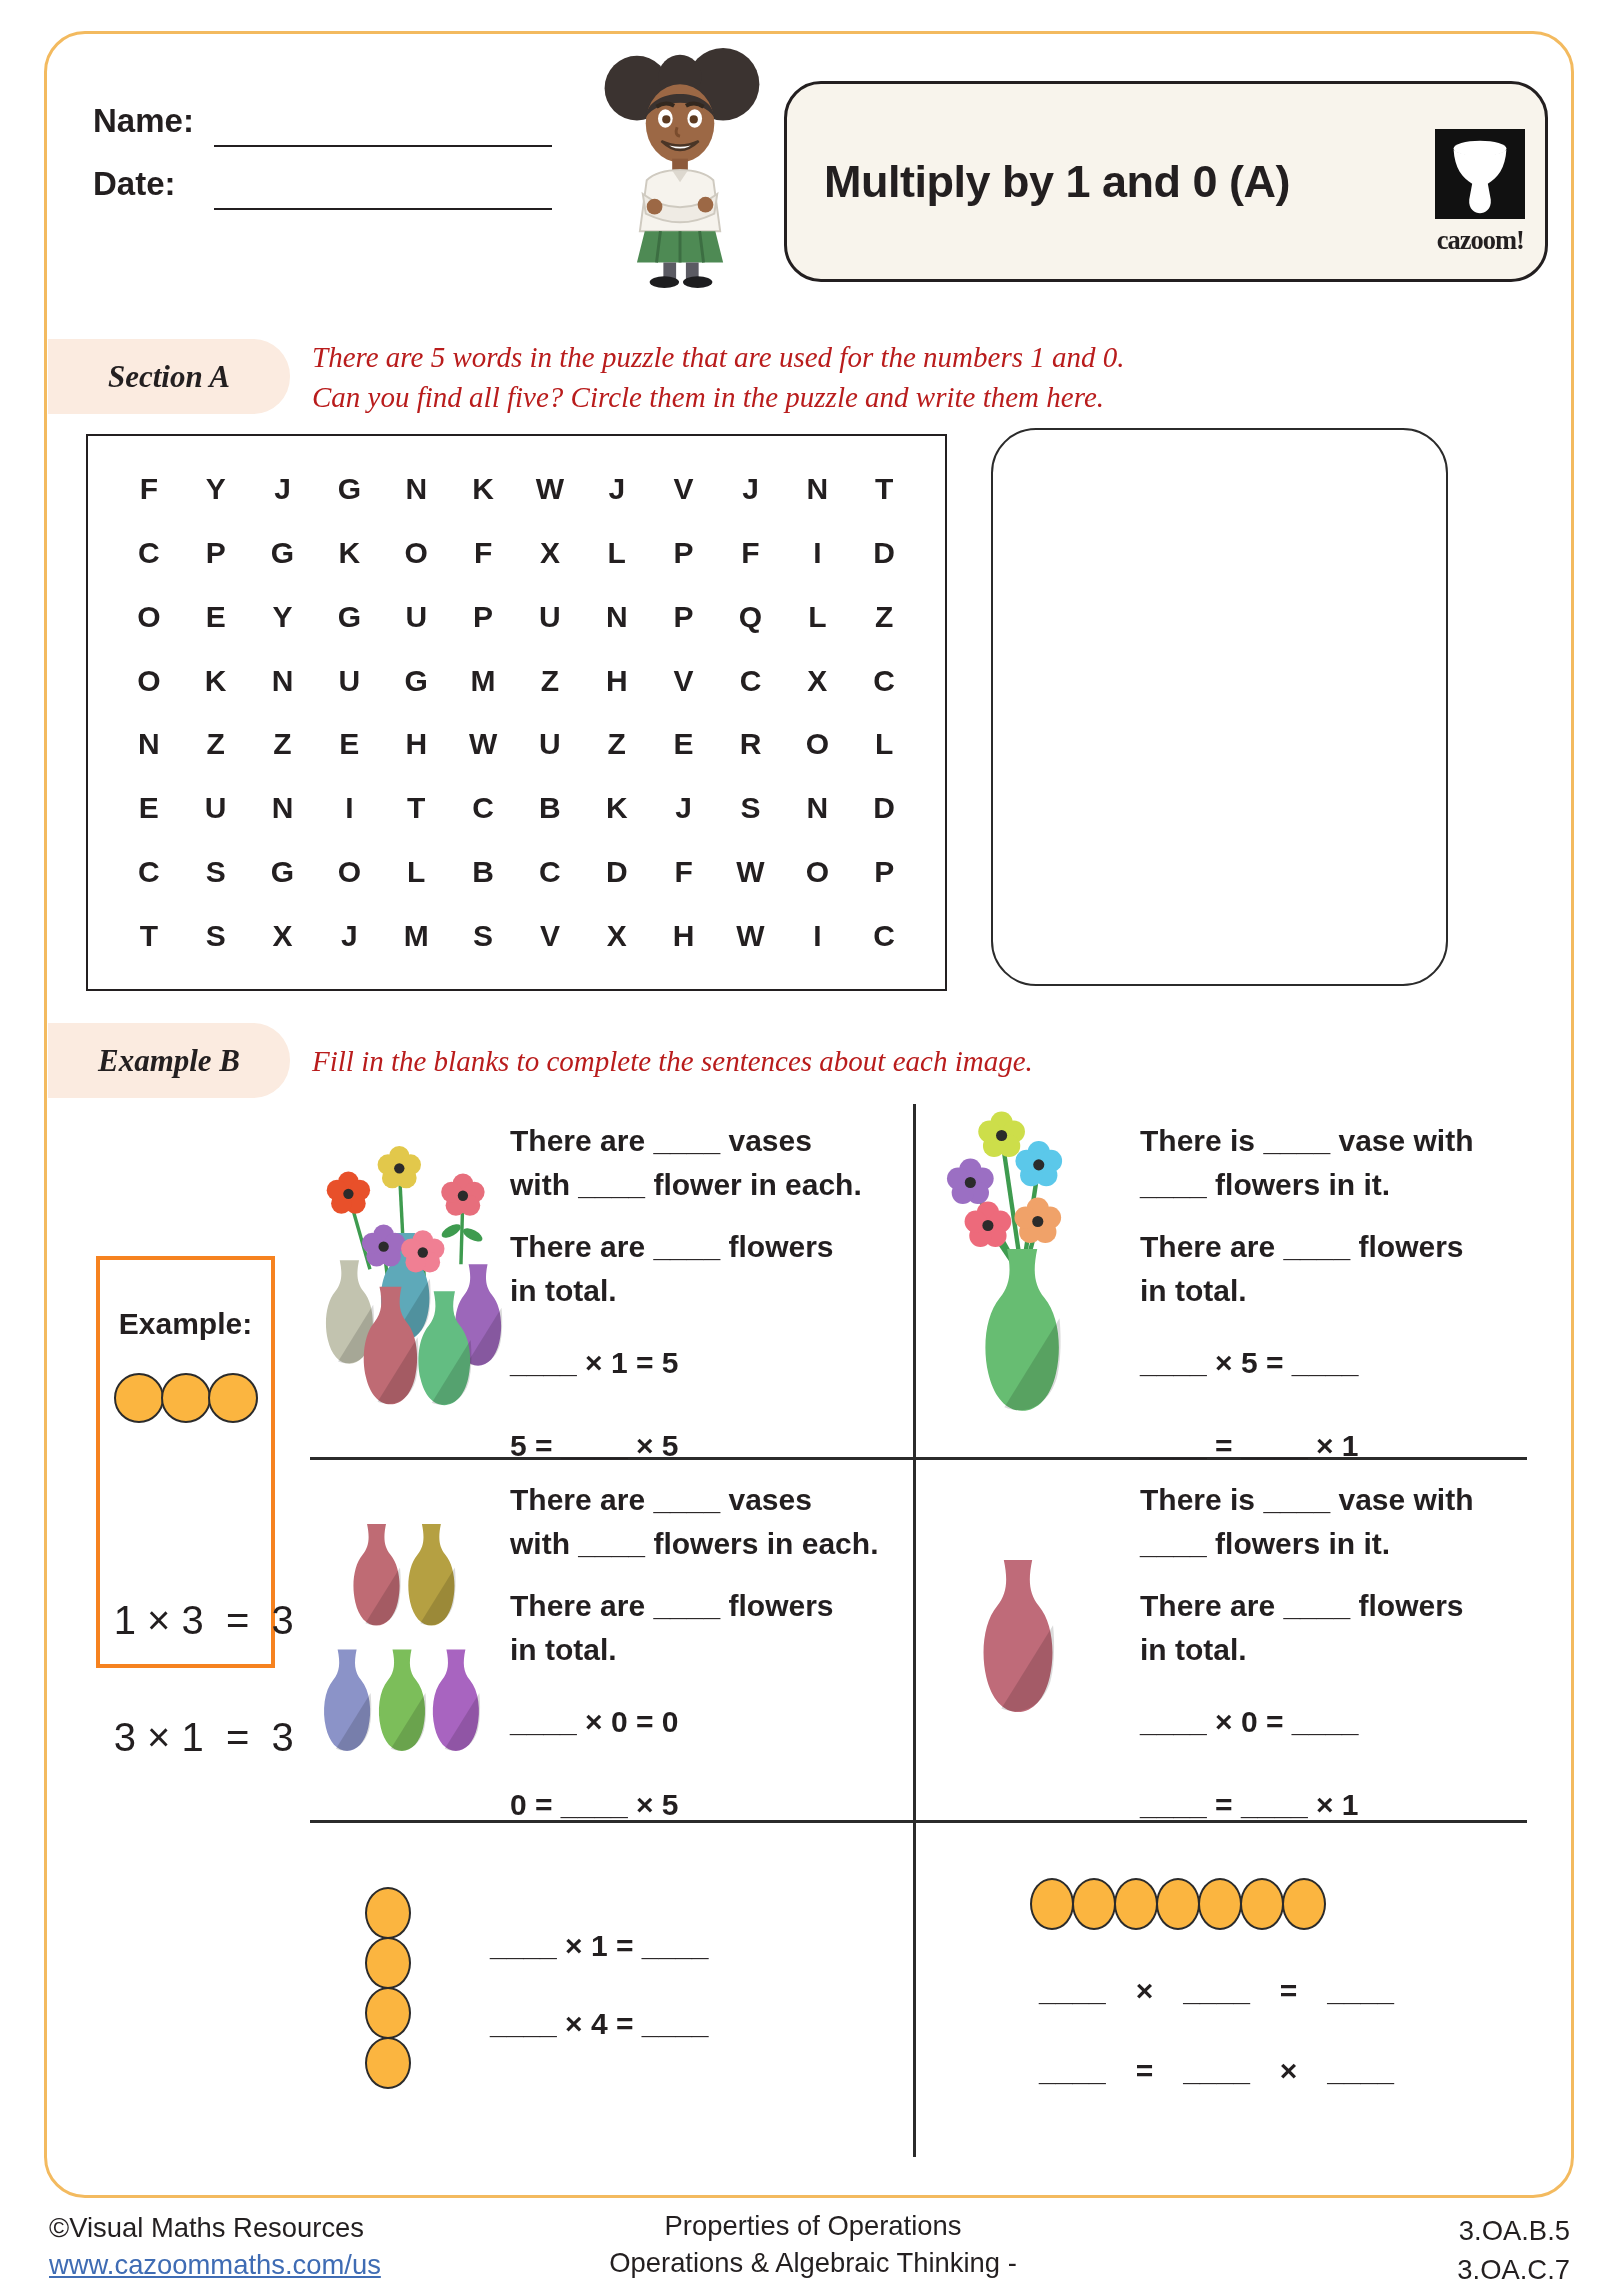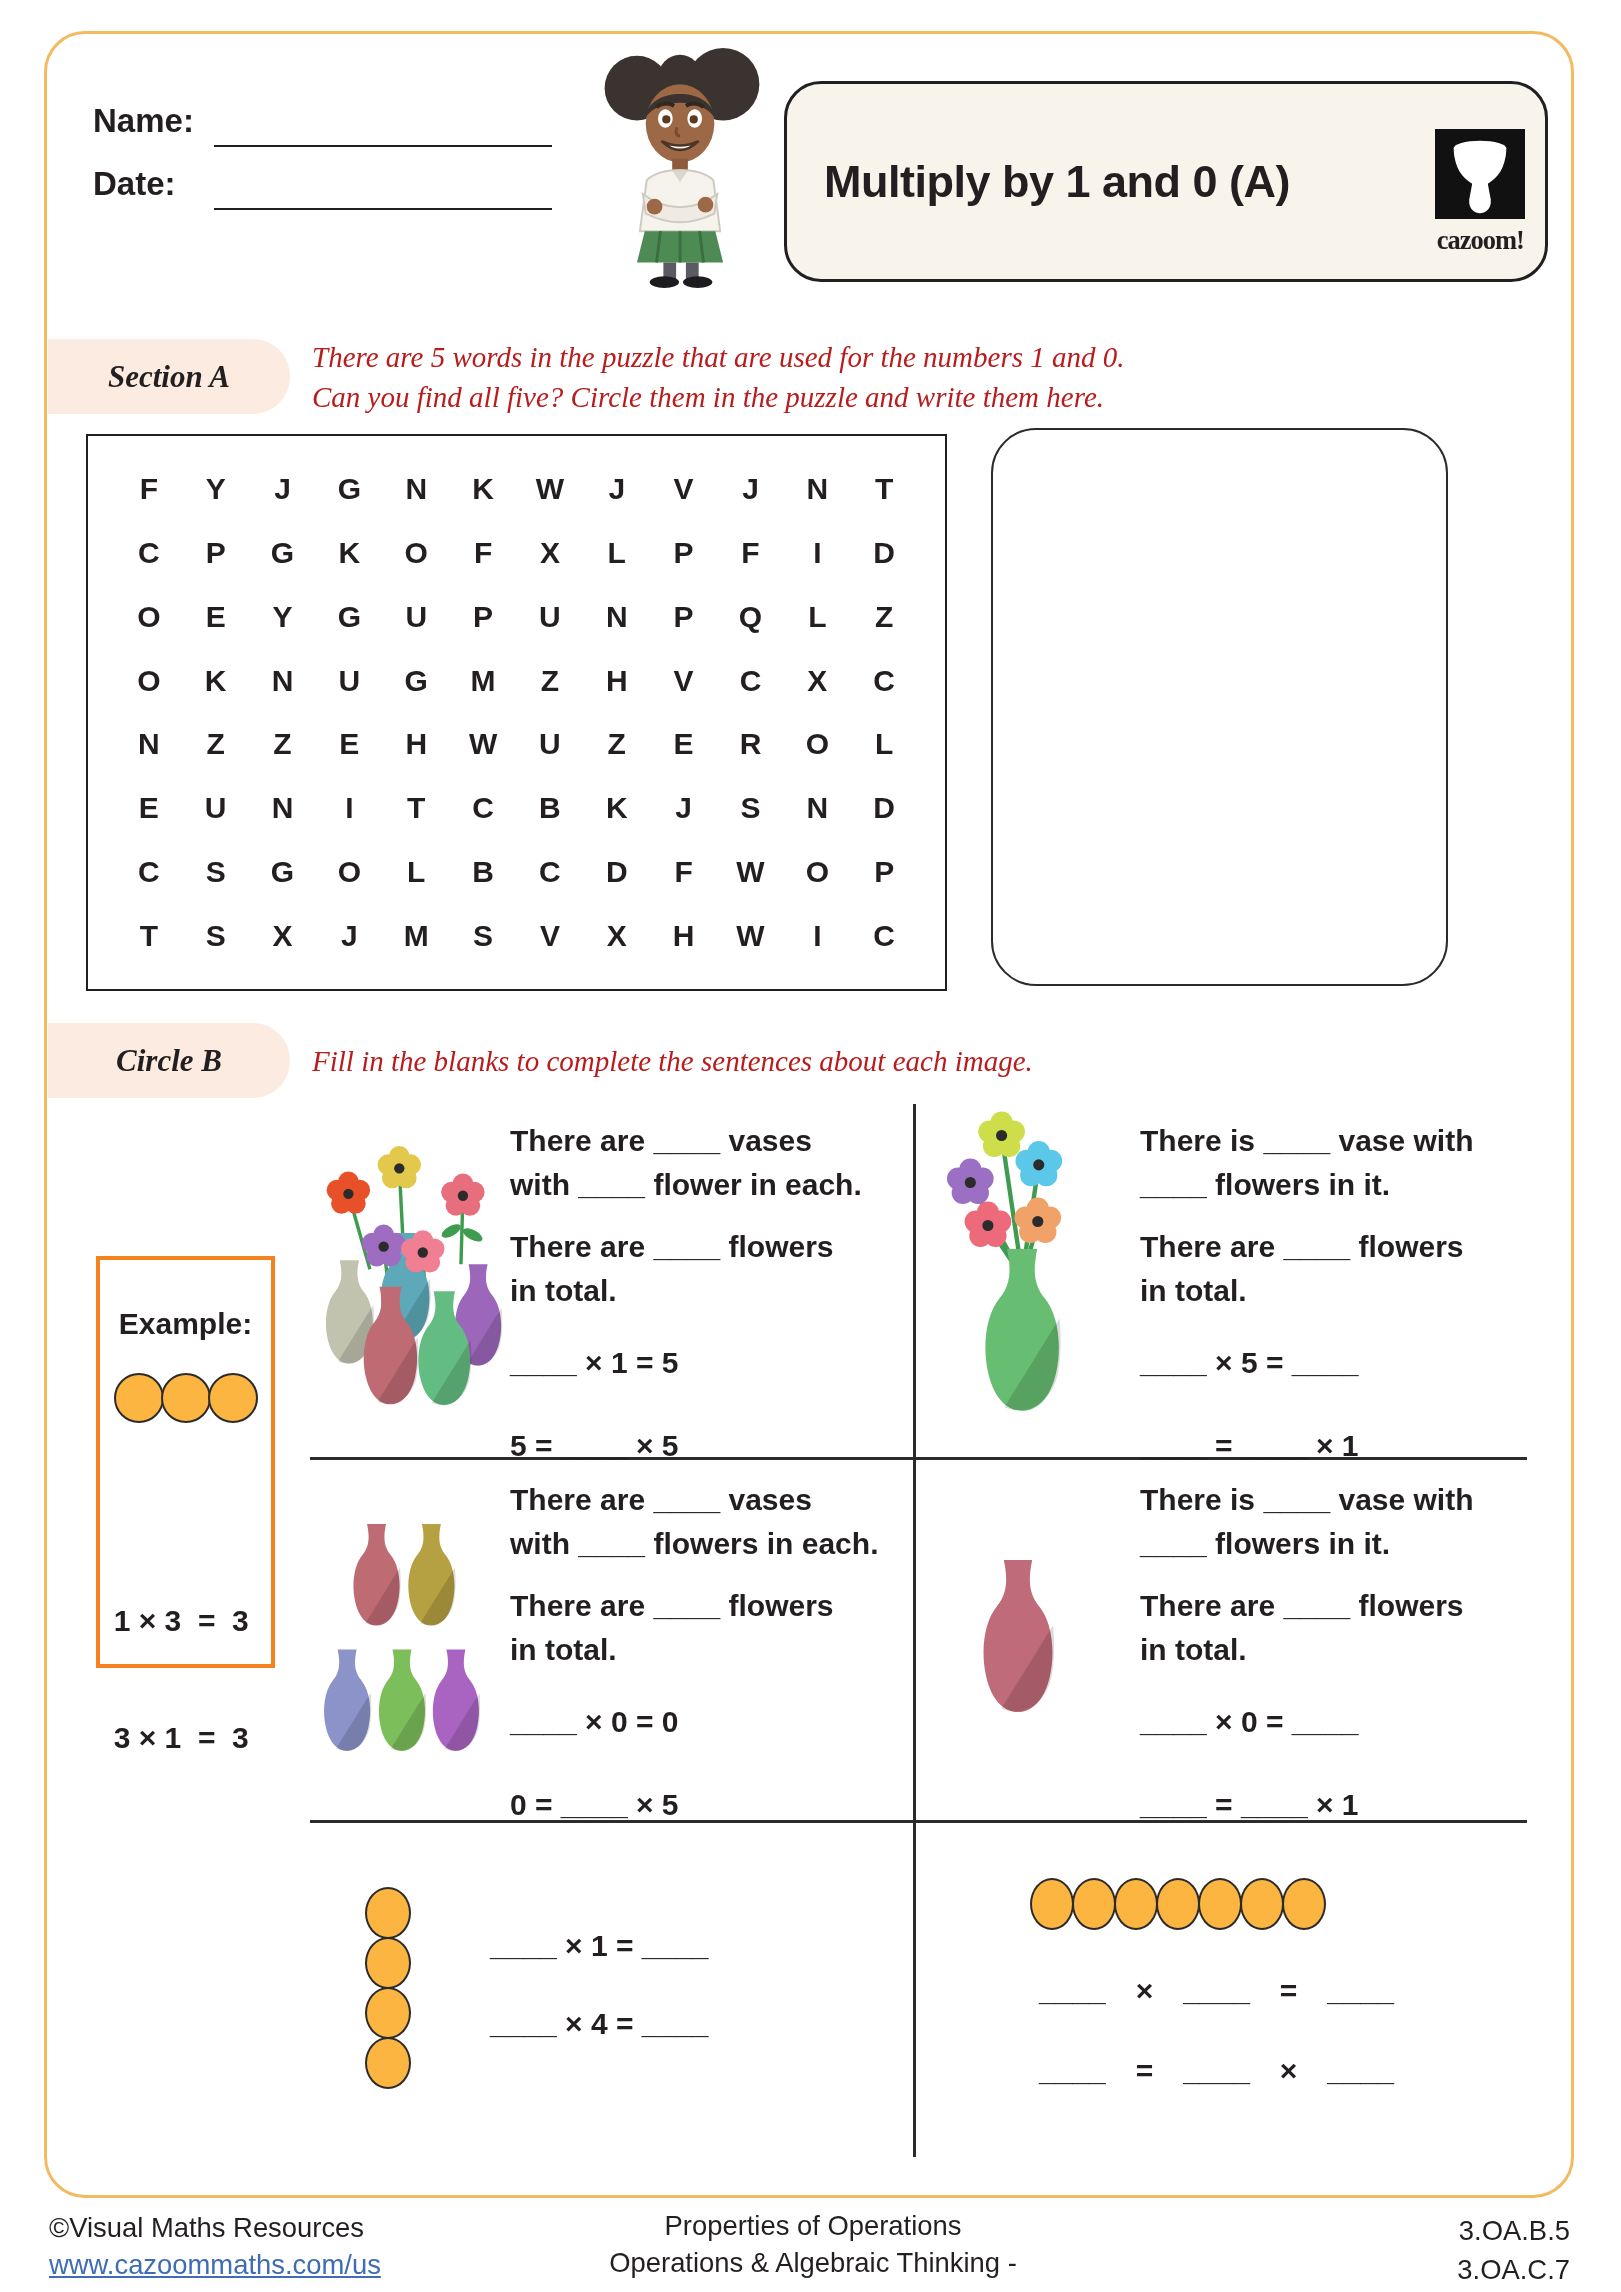--- a/index.html
+++ b/index.html
@@ -61,21 +61,21 @@
     border-radius:45px;box-sizing:border-box;background:#fff;
   }
 
   
   #example-box{
     left:96px;top:1256px;width:179px;height:412px;border:4.9px solid var(--example-border,#F6821F);
     box-sizing:border-box;background:#fff;
   }
   #example-label{position:absolute;left:0;top:47px;width:100%;text-align:center;font-size:30px;font-weight:bold;}
   #example-dots{position:absolute;left:0;top:113px;width:100%;display:flex;justify-content:center;}
-  .example-eqs{position:absolute;left:13.7px;top:263px;font-size:30px;font-weight:bold;line-height:39px;white-space:pre;}
+  .example-eqs{position:absolute;left:13.7px;top:263px;font-size:40px;font-weight:normal;line-height:39px;white-space:pre;}
 
   
   .vline{width:2.5px;background:#2b2b2b;}
   .hline{height:2.5px;background:#2b2b2b;}
 
   
   .qtext{width:412px;font-size:30px;font-weight:bold;line-height:44px;}
   .qtext p{margin:0;}
   .qtext p.second{margin-top:17.6px;}
   .eq{margin-top:28px;font-size:30px;font-weight:bold;white-space:pre;}
@@ -268,21 +268,21 @@
       <div class="cell">V</div>
       <div class="cell">X</div>
       <div class="cell">H</div>
       <div class="cell">W</div>
       <div class="cell">I</div>
       <div class="cell">C</div>
     </div>
 </div>
 <div class="abs" id="answer-box"></div>
 
-<div class="abs section-label" style="top:1023px;">Circle B</div>
+<div class="abs section-label" style="top:1023px;">Example B</div>
 <div class="abs instructions" style="left:312px;top:1041px;width:1078px;">Fill in the blanks to complete the sentences about each image.</div>
 
 <div class="abs" id="example-box">
   <div id="example-label">Example:</div>
   <div id="example-dots">
       <span class="dot"></span>
       <span class="dot"></span>
       <span class="dot"></span>
     </div>
   <div class="example-eqs">

